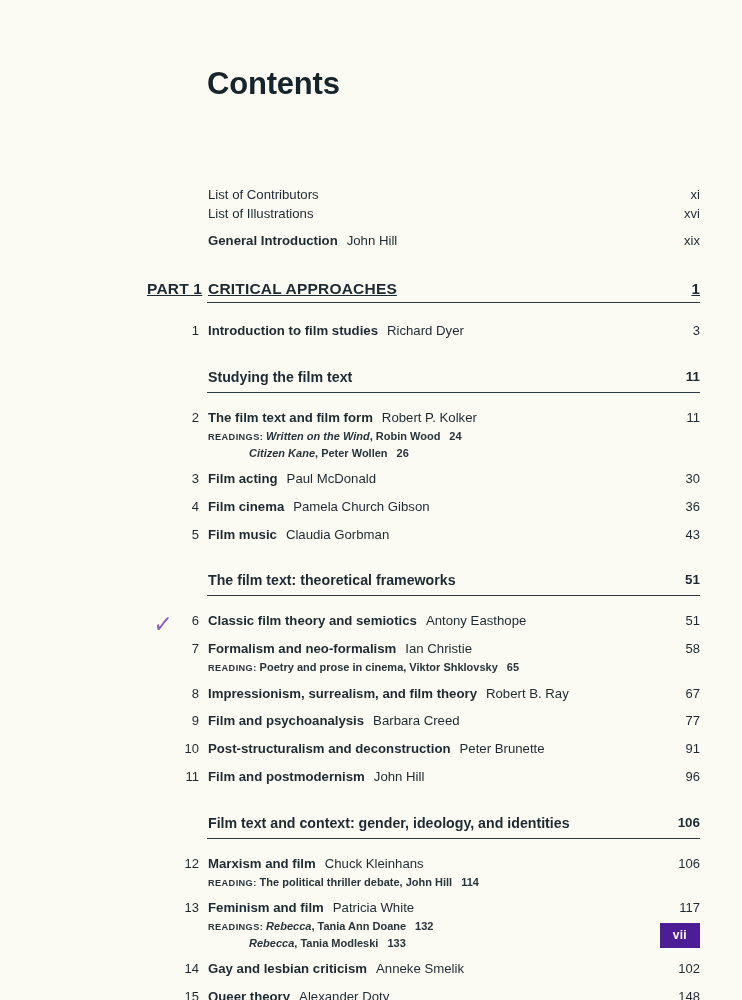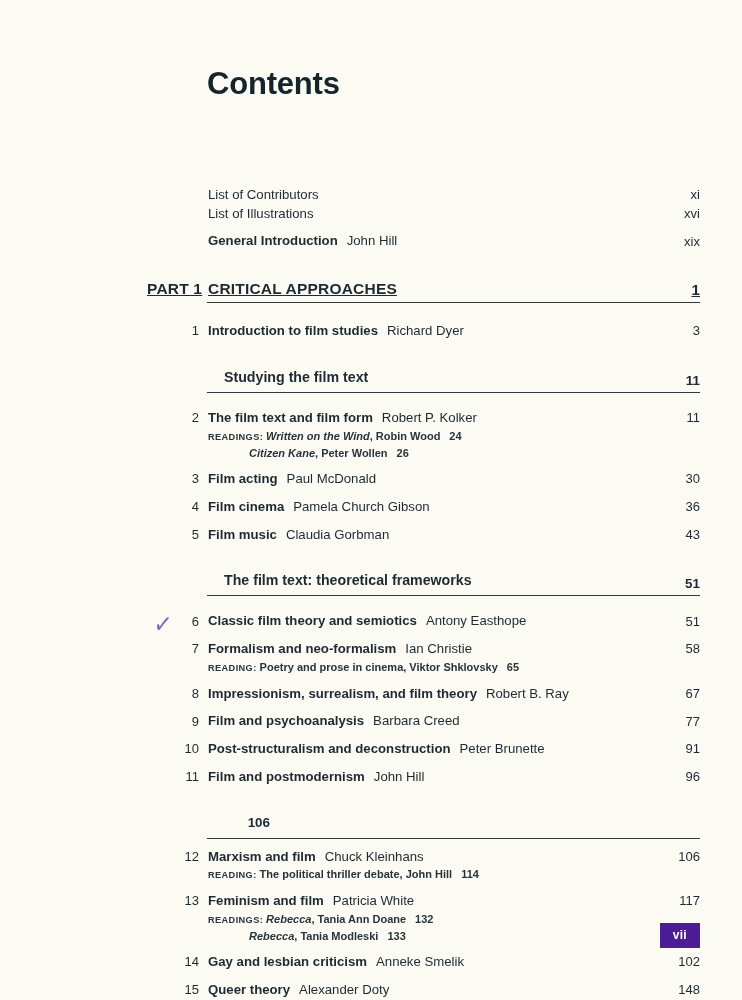--- a/index.html
+++ b/index.html
@@ -33,21 +33,21 @@
   }
   .toc {
     position: absolute;
     left: 139px;
     top: 186px;
     width: 553px;
   }
   
   .row {
     display: flex;
-    align-items: center;
+    align-items: flex-start;
     font-size: 13.2px;
     line-height: 1.42;
     color: #1d2a32;
     position: relative;
   }
   .row .num {
     width: 61px;
     flex: 0 0 61px;
     text-align: right;
     padding-right: 9px;
@@ -96,21 +96,20 @@
   }
   .part-wrap { position: relative; text-decoration: underline; }
   .part-wrap .rule { top: 24px; }
 
   
   .sec {
     font-size: 14.2px;
     font-weight: bold;
     margin-top: 26px;
     position: relative;
-    gap: 16px;
   }
   .sec .body { padding-bottom: 6px; }
   .sec .pg { font-size: 13.4px; font-weight: bold; }
   .sec .rule { top: 25px; border-bottom: 1px solid #2b3a42; }
 
   .entry { margin-top: 9px; }
 
   .reading {
     font-size: 11px;
     color: #27343b;
@@ -270,20 +269,21 @@
           <span class="body"><span class="bold">Post-structuralism and deconstruction</span><span class="sp"></span><span class="auth">Peter Brunette</span></span>
           <span class="pg">91</span>
         </div>
         <div class="row entry">
           <span class="num">11</span>
           <span class="body"><span class="bold">Film and postmodernism</span><span class="sp"></span><span class="auth">John Hill</span></span>
           <span class="pg">96</span>
         </div>
         <div class="row sec">
           <span class="num"></span>
+          <span class="body">Film text and context: gender, ideology, and identities</span>
           <span class="pg">106</span>
           <div class="rule"></div>
         </div>
         <div class="row entry" style="margin-top: 16px;">
           <span class="num">12</span>
           <span class="body"><span class="bold">Marxism and film</span><span class="sp"></span><span class="auth">Chuck Kleinhans</span></span>
           <span class="pg">106</span>
         </div>
         <div class="row reading-row">
           <span class="num"></span>

